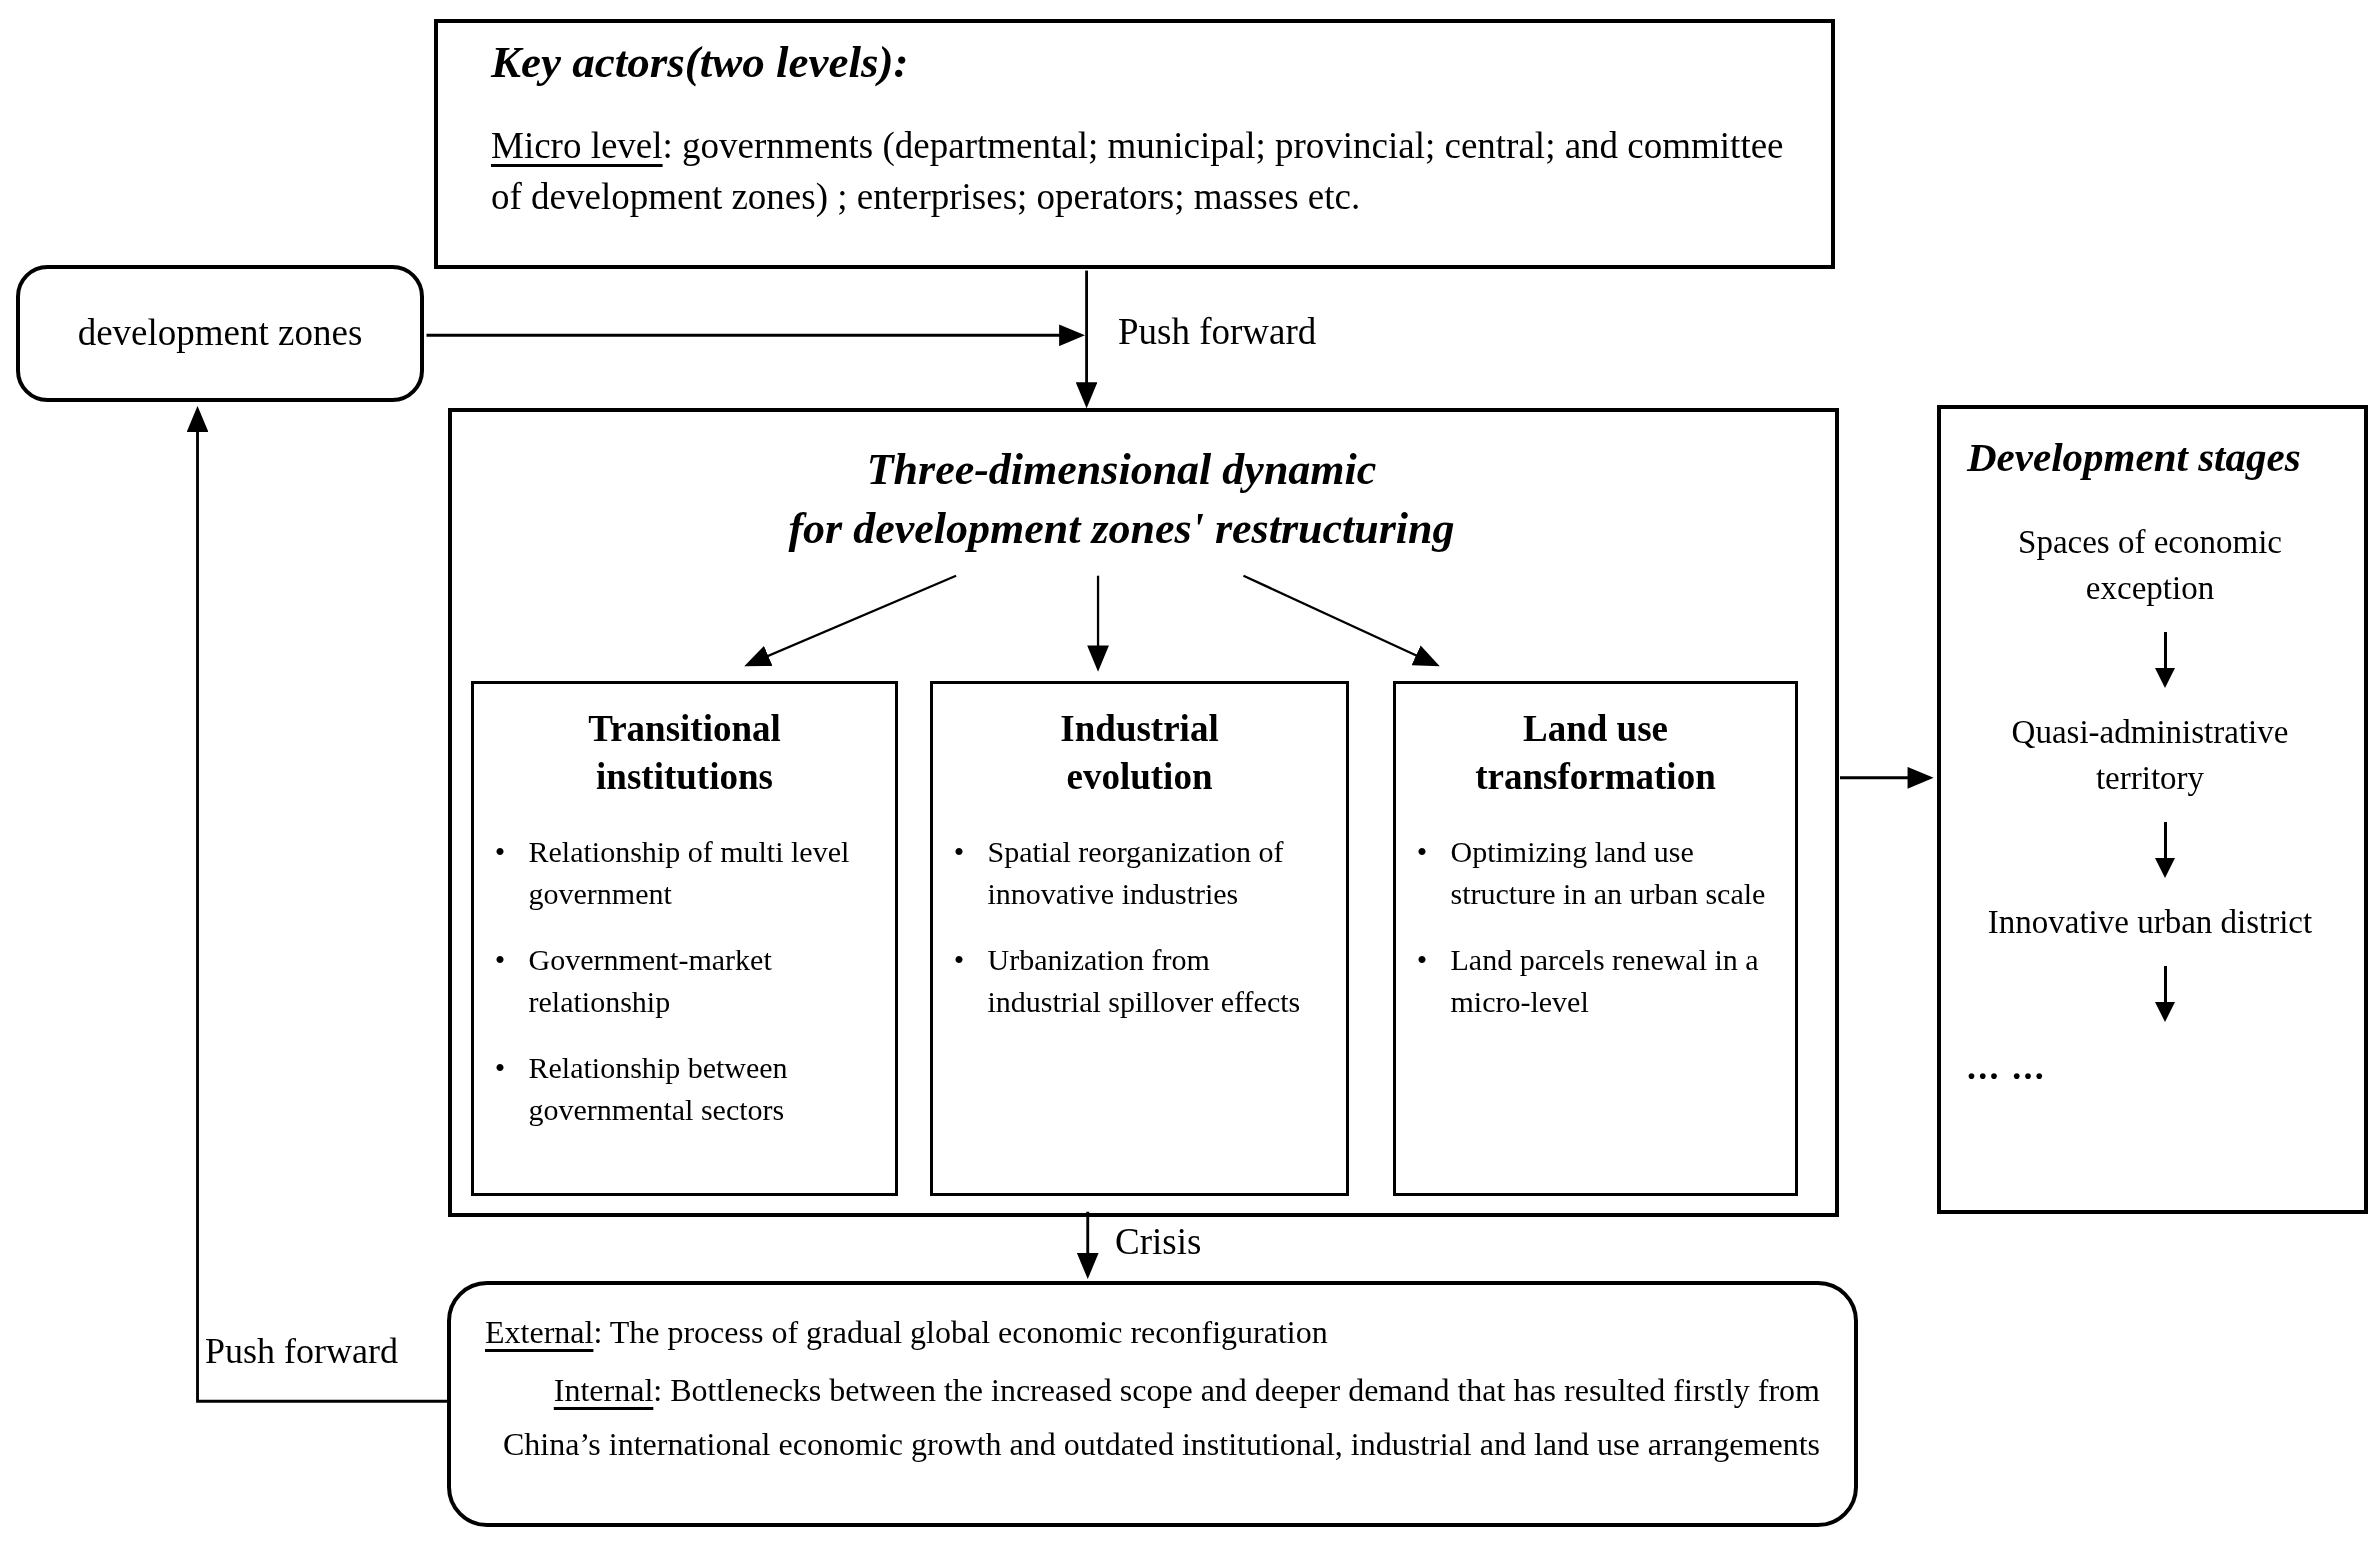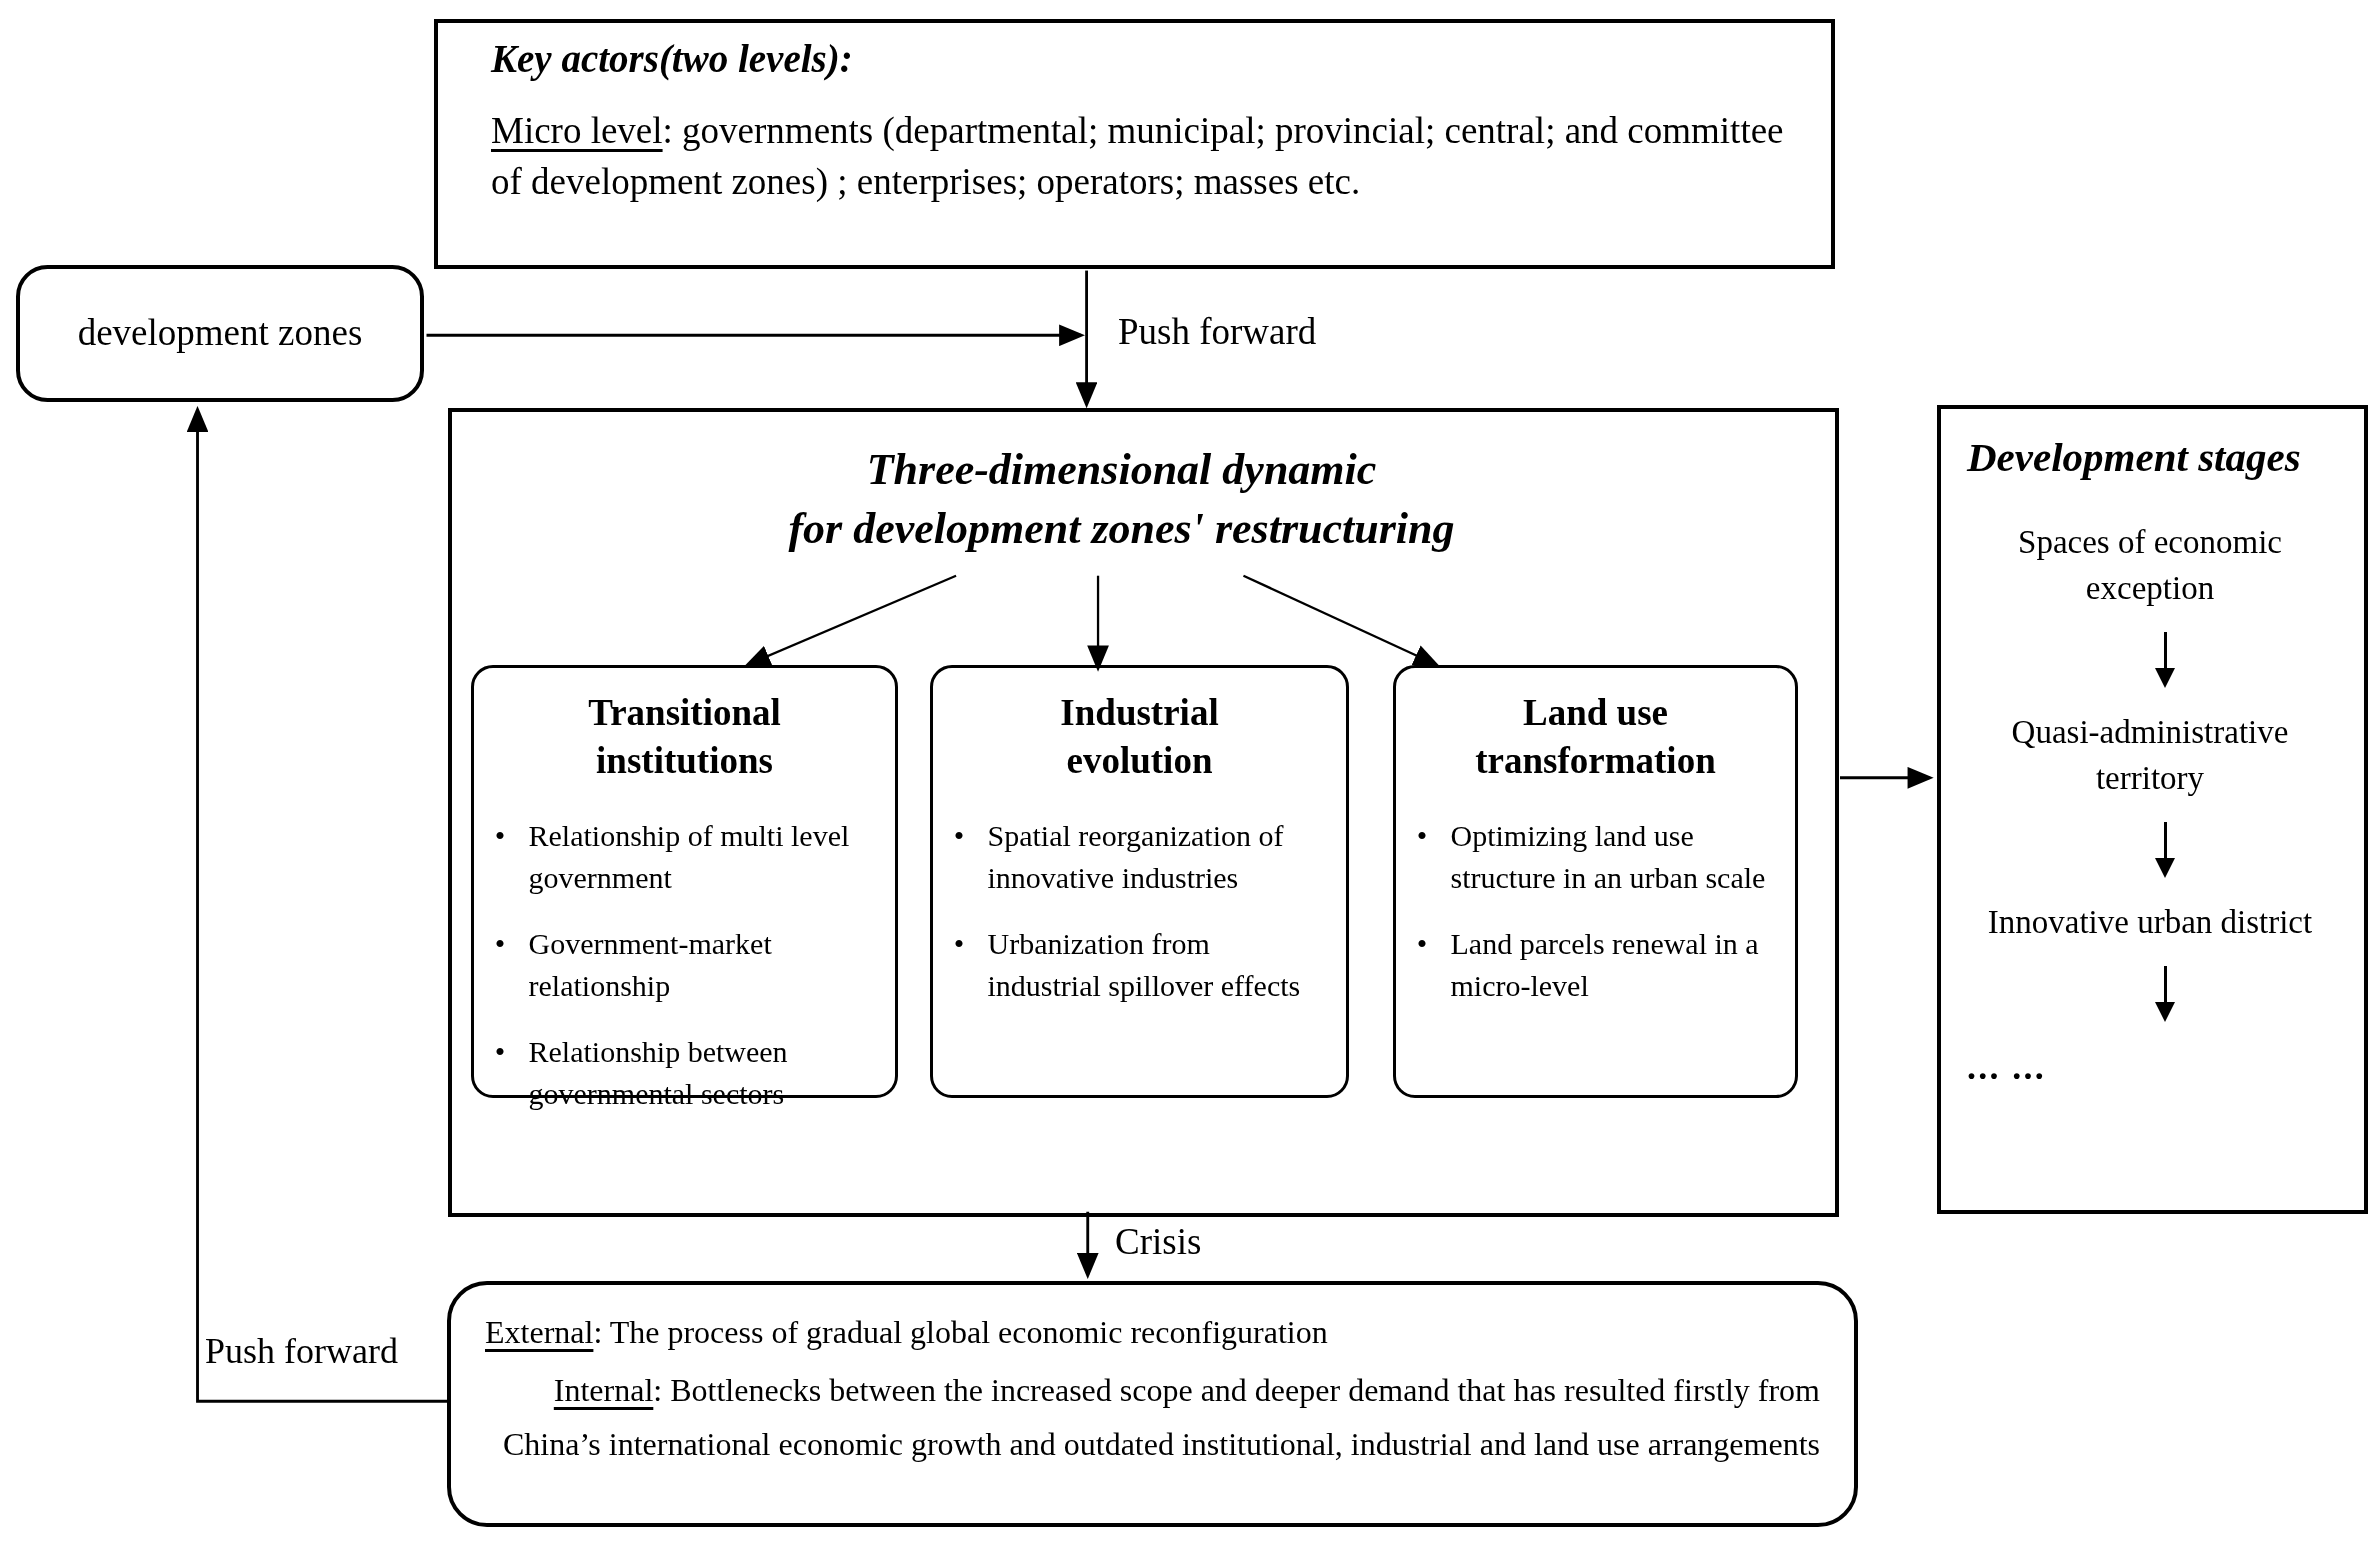--- a/index.html
+++ b/index.html
@@ -8,32 +8,32 @@
     width:2377px;height:1543px;
     background:#ffffff;
     font-family:"Liberation Serif","DejaVu Serif",serif;
     color:#000;
     overflow:hidden;
   }
   .box{position:absolute;border:4px solid #000;background:transparent;box-sizing:border-box;}
   .subbox{position:absolute;border:3.4px solid #000;background:transparent;box-sizing:border-box;}
   
   #topbox{left:434px;top:19px;width:1401px;height:250px;padding:12.6px 23px 0 53px;}
-  #topbox .kt{font-size:39px;font-weight:bold;font-style:italic;margin-bottom:24px;}
+  #topbox .kt{font-size:45px;font-weight:bold;font-style:italic;margin-bottom:32px;}
   #topbox .kline{font-size:37px;line-height:1.4;margin-bottom:12.6px;}
   .u{text-decoration:underline;text-decoration-thickness:2.9px;text-underline-offset:5.7px;}
   
   #leftbox{left:16px;top:265px;width:408px;height:137px;border-radius:31.5px;
     display:flex;flex-direction:column;justify-content:center;align-items:center;}
   #leftbox div{font-size:37px;line-height:1.42;text-align:center;}
   
   #centerbox{left:448px;top:408px;width:1391px;height:809px;}
   #ctitle{position:absolute;left:0;top:27.5px;width:100%;padding-right:86px;box-sizing:border-box;text-align:center;padding-left:42px;}
   #ctitle div{font-size:44px;font-weight:bold;font-style:italic;line-height:1.35;}
-  .subbox{top:253px;height:433px;padding:20.6px 11.5px 0 11.5px;border-radius:22px;}
+  .subbox{top:269px;height:515px;padding:20.6px 11.5px 0 11.5px;}
   #subA{left:19px;width:427px;}
   #subB{left:478px;width:419px;}
   #subC{left:941px;width:405px;}
   .subhead{text-align:center;font-size:37px;font-weight:bold;line-height:1.3;margin-bottom:30px;}
   .bullet{position:relative;padding-left:43px;margin-bottom:24px;font-size:30px;line-height:1.4;max-width:321px;}
   .bullet .dot{position:absolute;left:9.2px;top:0;font-size:30px;}
   
   #rightbox{left:1937px;top:405px;width:431px;height:809px;
     display:flex;flex-direction:column;align-items:flex-start;padding-top:24px;padding-left:26px;}
   #rightbox .rtitle{font-size:41px;font-weight:bold;font-style:italic;margin-bottom:38px;}

